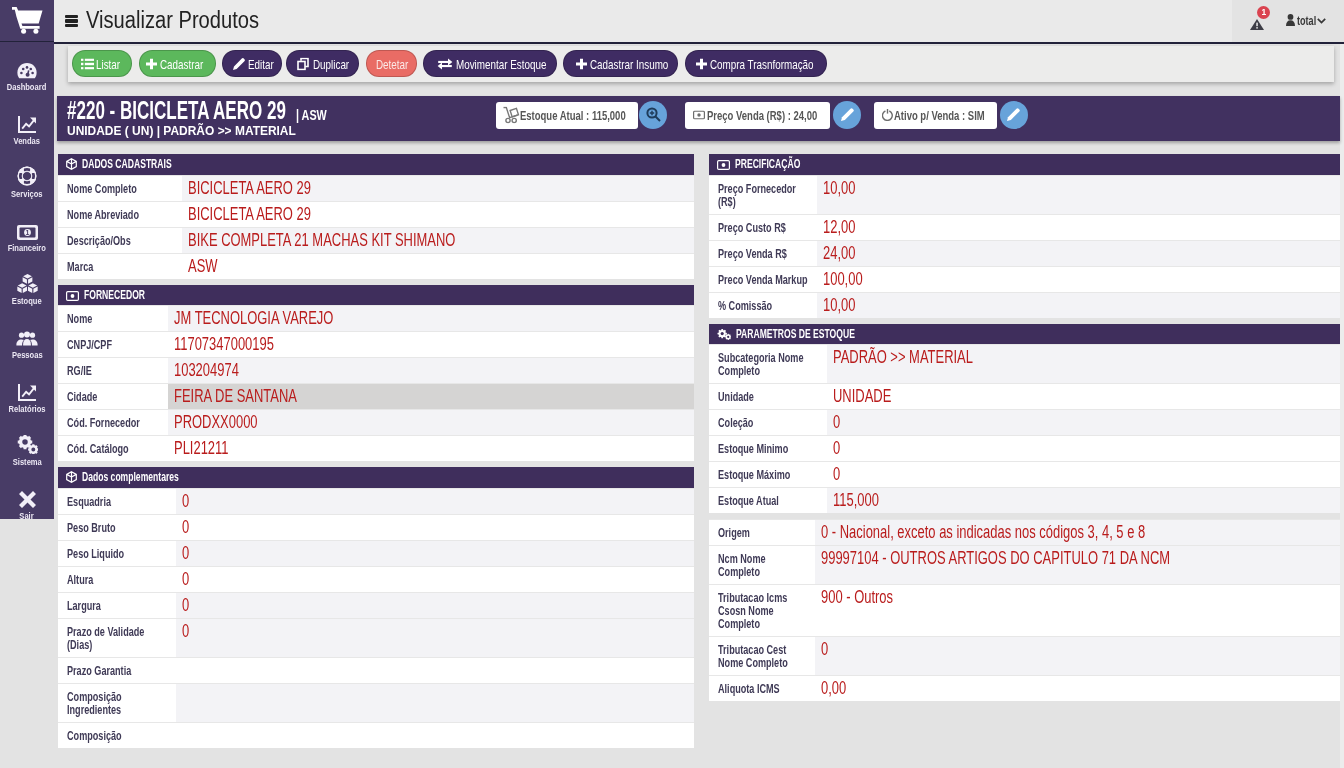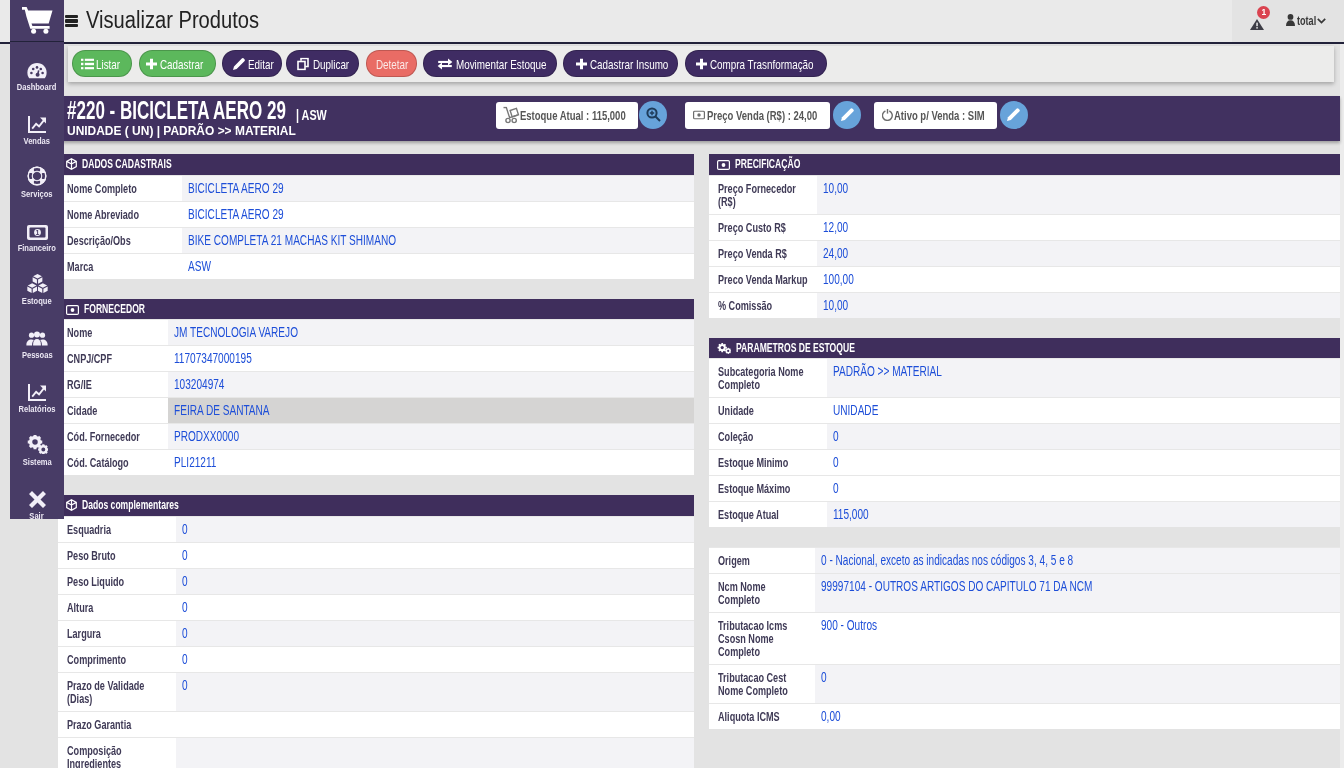--- a/index.html
+++ b/index.html
@@ -18,44 +18,44 @@
 
 #topbar{position:absolute;left:0;top:0;width:1232px;height:44px;background:#eaeaea}
 #topbar .dark{position:absolute;left:0;top:42.2px;width:1344px;height:1.7px;background:#22223a}
 #burger{position:absolute;left:64.5px;top:14.6px;width:13.8px}
 #burger div{height:3.2px;background:#222;margin-bottom:1.6px;border-radius:1px}
 #ptitle{position:absolute;left:86px;top:7px;font-size:23px;color:#222}
 #warn{position:absolute;left:1250px;top:16px}
 #badge1{position:absolute;left:1257.3px;top:6.2px;width:13px;height:13px;border-radius:50%;background:#da4350;color:#fff;font-size:8.5px;font-weight:bold;text-align:center;line-height:13px}
 #usr{position:absolute;left:1286px;top:12px;width:40px;height:16px;color:#383838;font-size:13px;font-weight:bold;white-space:nowrap}
 
-#sidebar{position:absolute;left:10px;top:0;width:54px;height:519px;background:#483c66;z-index:5}
+#sidebar{position:absolute;left:0;top:0;width:54px;height:519px;background:#483c66;z-index:5}
 #sidebar .logo{height:42.2px;border-bottom:1.7px solid #22223a;display:flex;align-items:center;justify-content:center}
 #sidebar .it{text-align:center;padding-top:0;height:53.57px}
 #sidebar .ic{height:37px;display:flex;align-items:flex-end;justify-content:center;padding-top:17px;box-sizing:border-box}
 #sidebar .it .lb{display:block;font-size:9px;color:#ece8f4;font-weight:bold;margin-top:3px}
 
 #toolbar{position:absolute;left:68.2px;top:45.6px;width:1266px;height:36.6px;background:#ececeb;box-shadow:0 2px 4px rgba(0,0,0,.28)}
 .btn{position:absolute;top:4.8px;height:26.4px;border-radius:13.2px;color:#fff;font-size:13.5px;font-weight:normal;border:1px solid rgba(0,0,0,.18)}
 .bg-green{background:#5cb85c}
 .bg-pur{background:#3f2c63}
 .bg-red{background:#e96c65}
 
 #banner{position:absolute;left:57px;top:96px;width:1283px;height:45px;background:#413160;box-shadow:0 2px 3px rgba(0,0,0,.3);color:#fff}
 #btitle{position:absolute;left:10px;top:0;font-size:25px;font-weight:bold;color:#fff}
 #bsub{position:absolute;left:10px;top:27px;font-size:13px;font-weight:bold;color:#fff}
 .wbox{position:absolute;top:5.5px;height:27.5px;background:#fff;border-radius:3px;color:#565656;font-size:13px;font-weight:bold}
 .wcirc{position:absolute;top:4.5px;width:28px;height:28px;border-radius:50%;background:#67a3da;display:flex;align-items:center;justify-content:center}
 
 .col{position:absolute;top:154px}
-.tbl{border-collapse:collapse;background:#fff;margin-bottom:20px;table-layout:fixed}
+.tbl{border-collapse:collapse;background:#fff;margin-bottom:6px;table-layout:fixed}
 .tbl .hd td{background:#3f2e5c;color:#fff;font-weight:bold;font-size:13px;padding:0 0 0 8px;height:20.5px;line-height:20.5px}
 .tbl .hd svg{vertical-align:-2px;margin-right:5px}
 .tbl th{background:#fff;text-align:left;font-size:13px;color:#3f3a56;font-weight:bold;padding:6px 2px 6px 9px;line-height:13px;vertical-align:top}
-.tbl td.v{font-size:14px;color:#1d4ed8;padding:6px 2px 6px 6px;line-height:13px;vertical-align:top}
+.tbl td.v{font-size:18px;color:#b91c1c;padding:6px 2px 6px 6px;line-height:13px;vertical-align:top}
 .tbl tr.r{border-top:1px solid #e7e7e7}
 .tbl tr.od td.v{background:#f3f3f6}
 .tbl tr td.hl{background:#d5d4d3 !important}
 </style></head>
 <body>
 <div id="topbar">
   <div id="ptitle"><t>Visualizar Produtos</t></div>
   <div id="burger">
       <div></div>
       <div></div>
@@ -427,24 +427,20 @@
 <tr class="r od">
           <th><t>Peso Liquido</t></th>
           <td class="v"><t>0</t></td>
         </tr>
 <tr class="r">
           <th><t>Altura</t></th>
           <td class="v"><t>0</t></td>
         </tr>
 <tr class="r od">
           <th><t>Largura</t></th>
-          <td class="v"><t>0</t></td>
-        </tr>
-<tr class="r">
-          <th><t>Comprimento</t></th>
           <td class="v"><t>0</t></td>
         </tr>
 <tr class="r od">
           <th><t>Prazo de Validade</t><br><t>(Dias)</t></th>
           <td class="v"><t>0</t></td>
         </tr>
 <tr class="r">
           <th><t>Prazo Garantia</t></th>
           <td class="v"></td>
         </tr>

